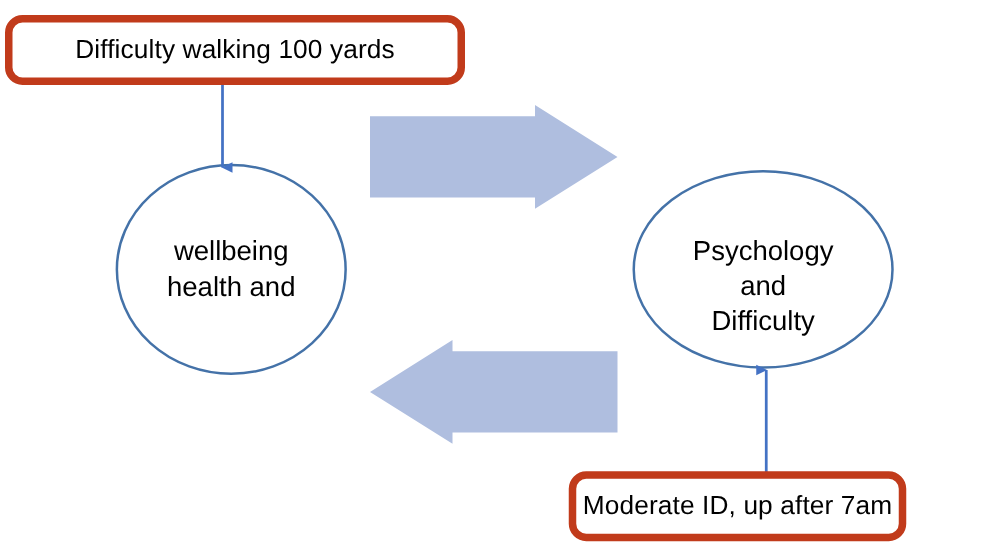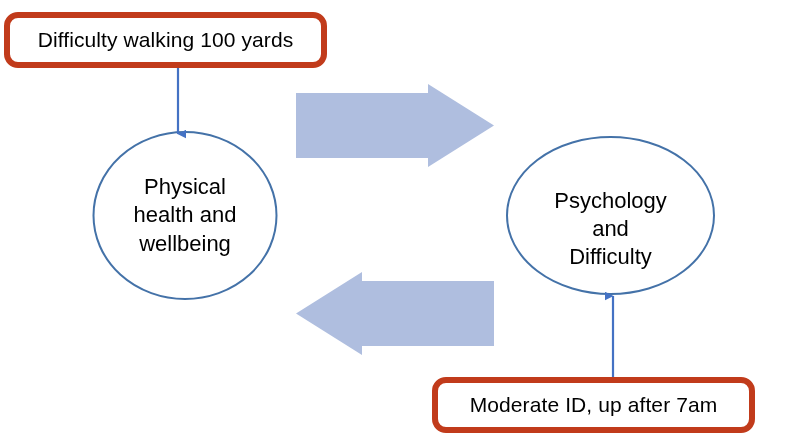--- a/index.html
+++ b/index.html
@@ -37,27 +37,27 @@
     justify-content: center;
     color: #000000;
     font-size: 21px;
     line-height: 1.15;
     letter-spacing: 0.1px;
     white-space: nowrap;
   }
   #callout-top {
     left: 4px;
     top: 12px;
-    width: 323px;
+    width: 368px;
     height: 56px;
   }
   #callout-bottom {
-    left: 432px;
+    left: 455px;
     top: 377px;
-    width: 323px;
+    width: 270px;
     height: 56px;
   }
   
   .node-label {
     position: absolute;
     display: flex;
     flex-direction: column;
     align-items: center;
     justify-content: center;
     text-align: center;
@@ -104,23 +104,22 @@
 
     <path d="M 494 281 L 362 281 L 362 272 L 296 313.5 L 362 355 L 362 346 L 494 346 Z" fill="#AFBEDF"></path>
 
     <line x1="178" y1="68" x2="178" y2="134" stroke="#4472C4" stroke-width="2.2" marker-end="url(#arrowhead-down)"></line>
 
     <line x1="613" y1="378" x2="613" y2="296" stroke="#4472C4" stroke-width="2.2" marker-end="url(#arrowhead-up)"></line>
 
   </svg>
 
   <div class="node-label" id="label-physical">
-    <span>Physical</span>
+    <span>wellbeing</span>
     <span>health and</span>
-    <span>wellbeing</span>
   </div>
 
   <div class="node-label" id="label-psychology">
     <span>Psychology</span>
     <span>and</span>
     <span>Difficulty</span>
   </div>
 
   <div class="callout" id="callout-top">
     <span>Difficulty walking 100 yards</span>

